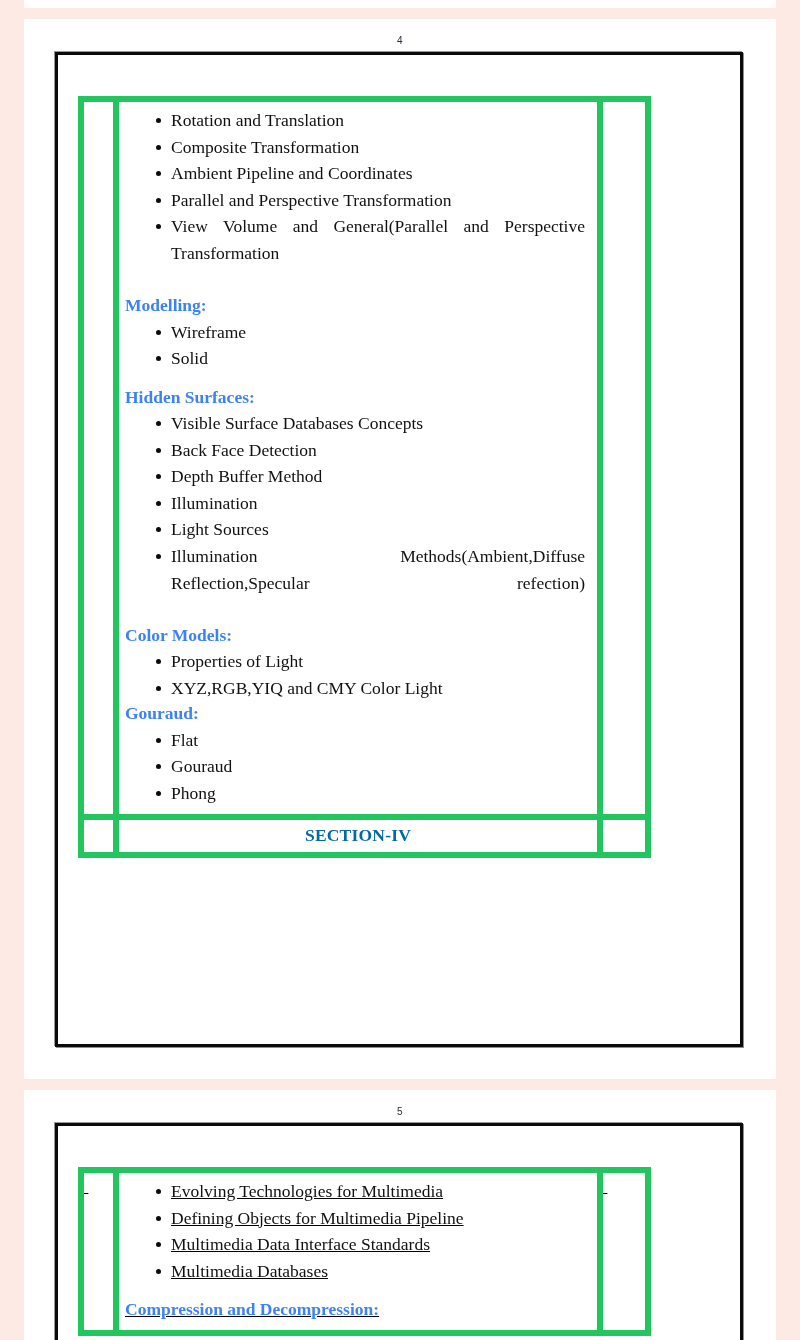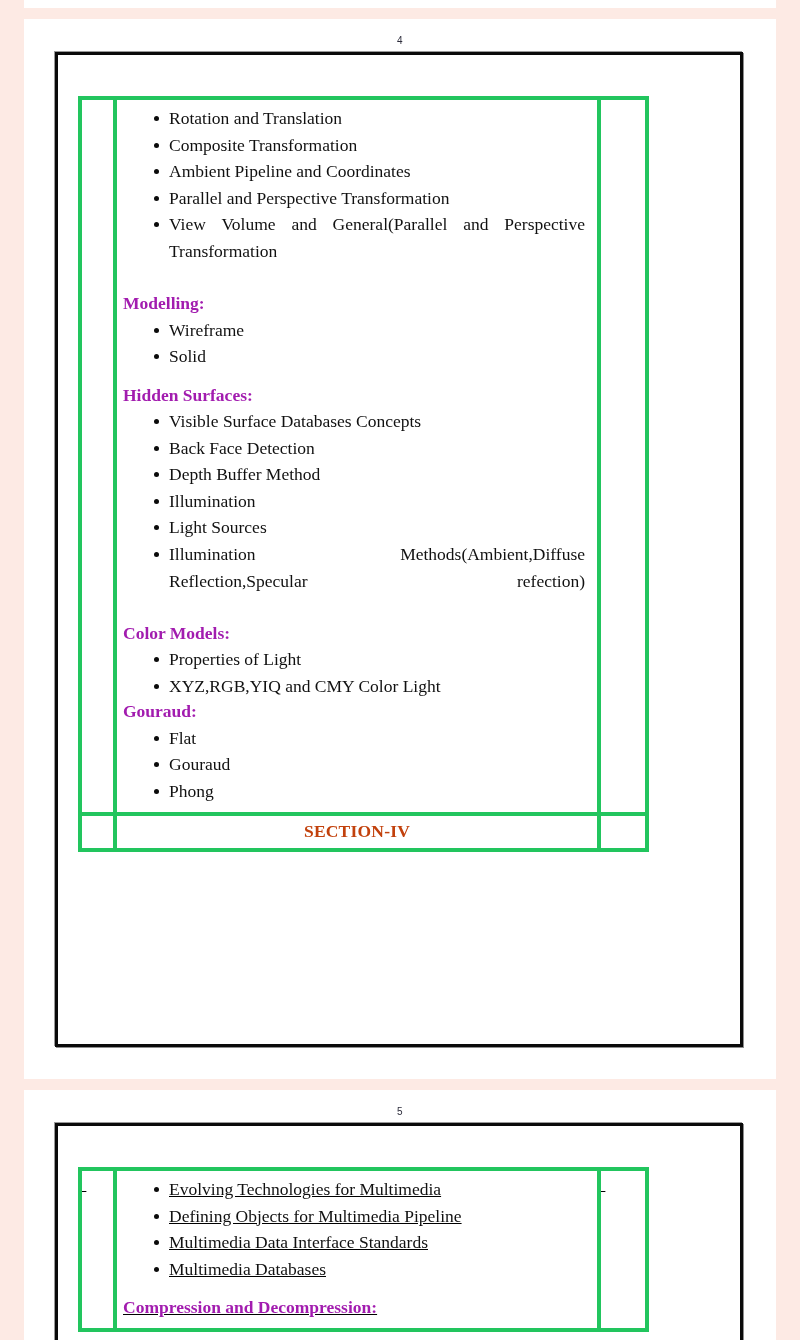--- a/index.html
+++ b/index.html
@@ -81,41 +81,41 @@
   .syl-table-p4 {
     left: 54px;
     top: 77px;
   }
   .syl-table-p5 {
     left: 54px;
     top: 77px;
     text-decoration: underline;
   }
   .syl-table td {
-    border: 4px solid #22c55e;
+    border: 6px solid #22c55e;
     vertical-align: top;
     padding: 0;
   }
   .col-narrow  { width: 35px; }
   .col-main    { width: 484px; }
   .col-right   { width: 48px; }
 
   .cellbox {
     padding: 5px 8px 7px 6px;
     font-size: 17.5px;
     line-height: 1.52;
     color: #111111;
   }
   .cellbox.no-border-cell { padding: 0; }
 
   .grp-head {
     font-weight: bold;
     font-size: 17.5px;
     line-height: 1.45;
-    color: #a21caf;
+    color: #3b82f6;
     margin: 0;
   }
   .spacer-line { height: 13px; }
 
   ul.bullets {
     margin: 0 0 0 0;
     padding: 0 0 0 31px;
     list-style: none;
   }
   ul.bullets > li {
@@ -144,21 +144,21 @@
     display: inline-block;
     width: 100%;
   }
 
   .section-banner {
     text-align: center;
     font-weight: bold;
     font-size: 17.5px;
     letter-spacing: 0.2px;
     padding: 5px 0 6px 0;
-    color: #c2410c;
+    color: #0369a1;
   }
   .tight-cell { padding-top: 4px; padding-bottom: 6px; }
 </style>
 </head>
 <body>
 
 <div class="sheet sheet-partial-top"></div>
 
 <div class="sheet sheet-page4">
 

